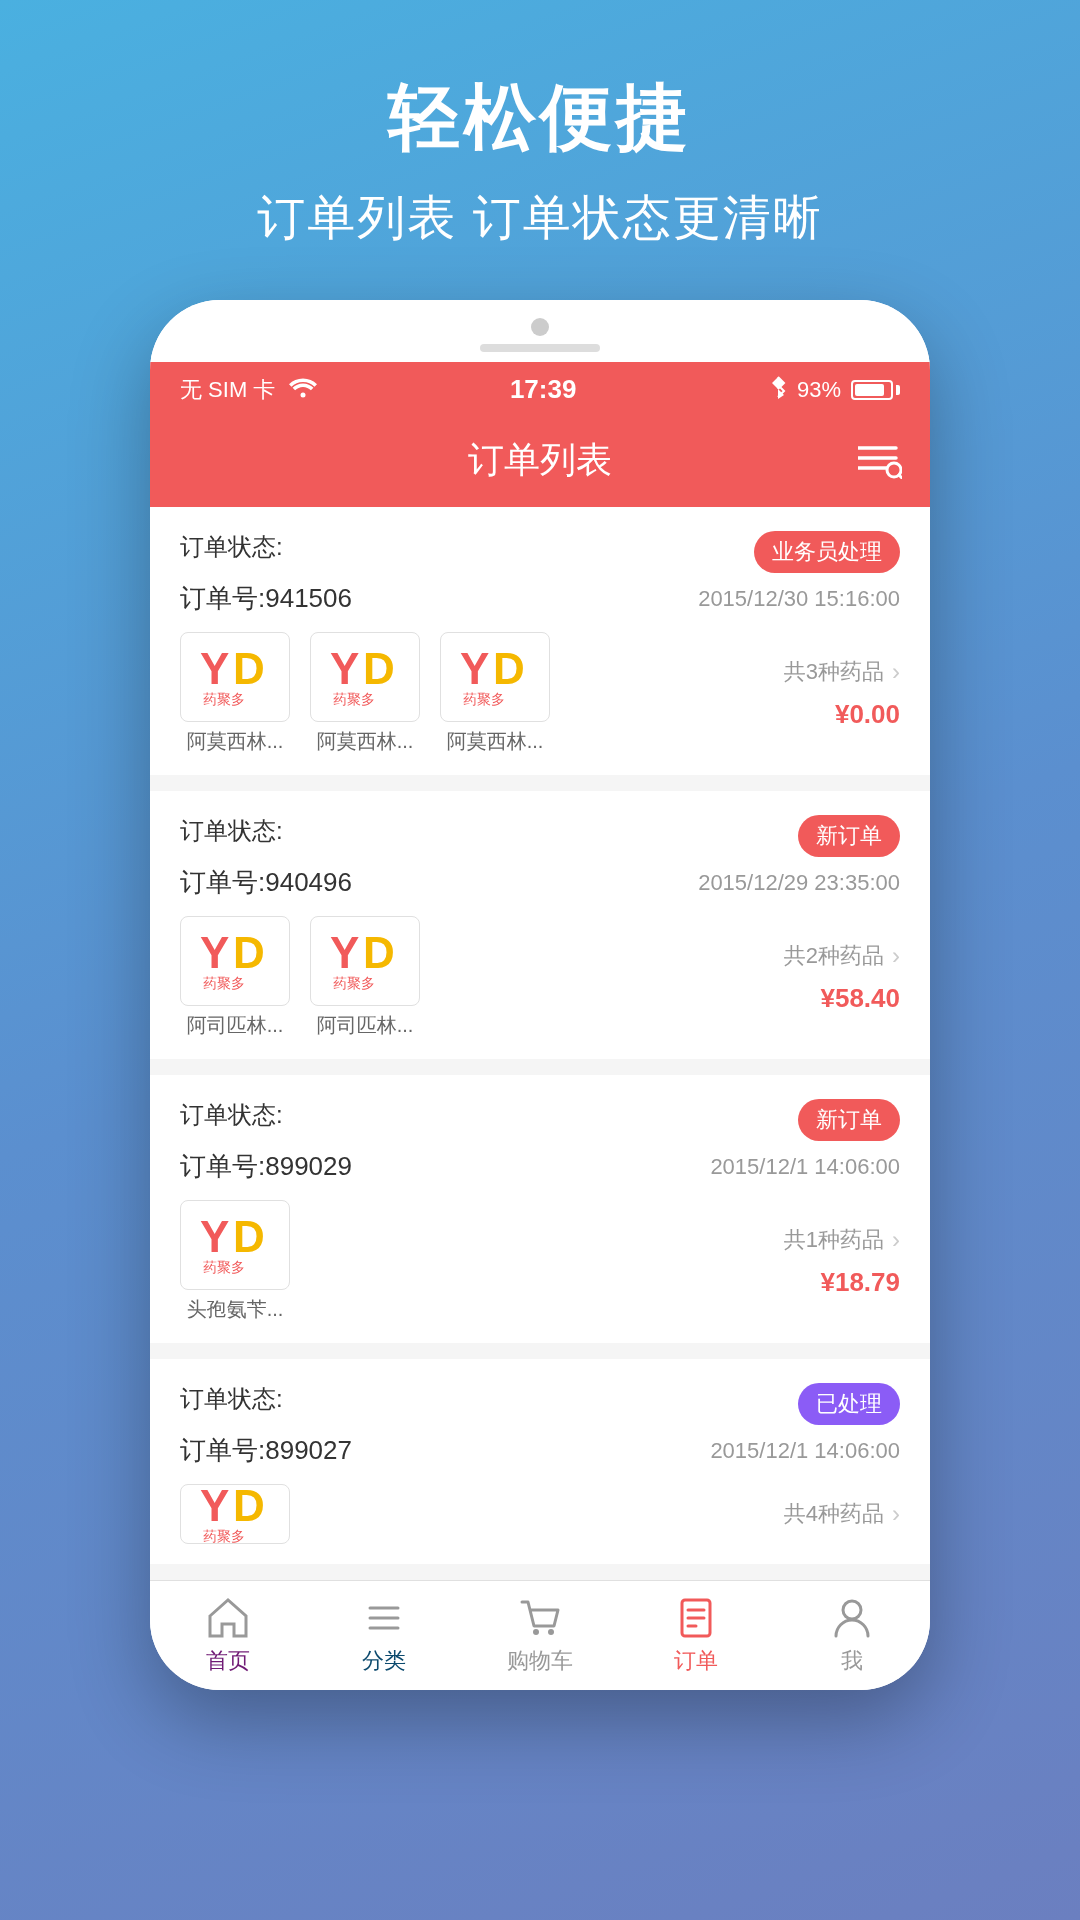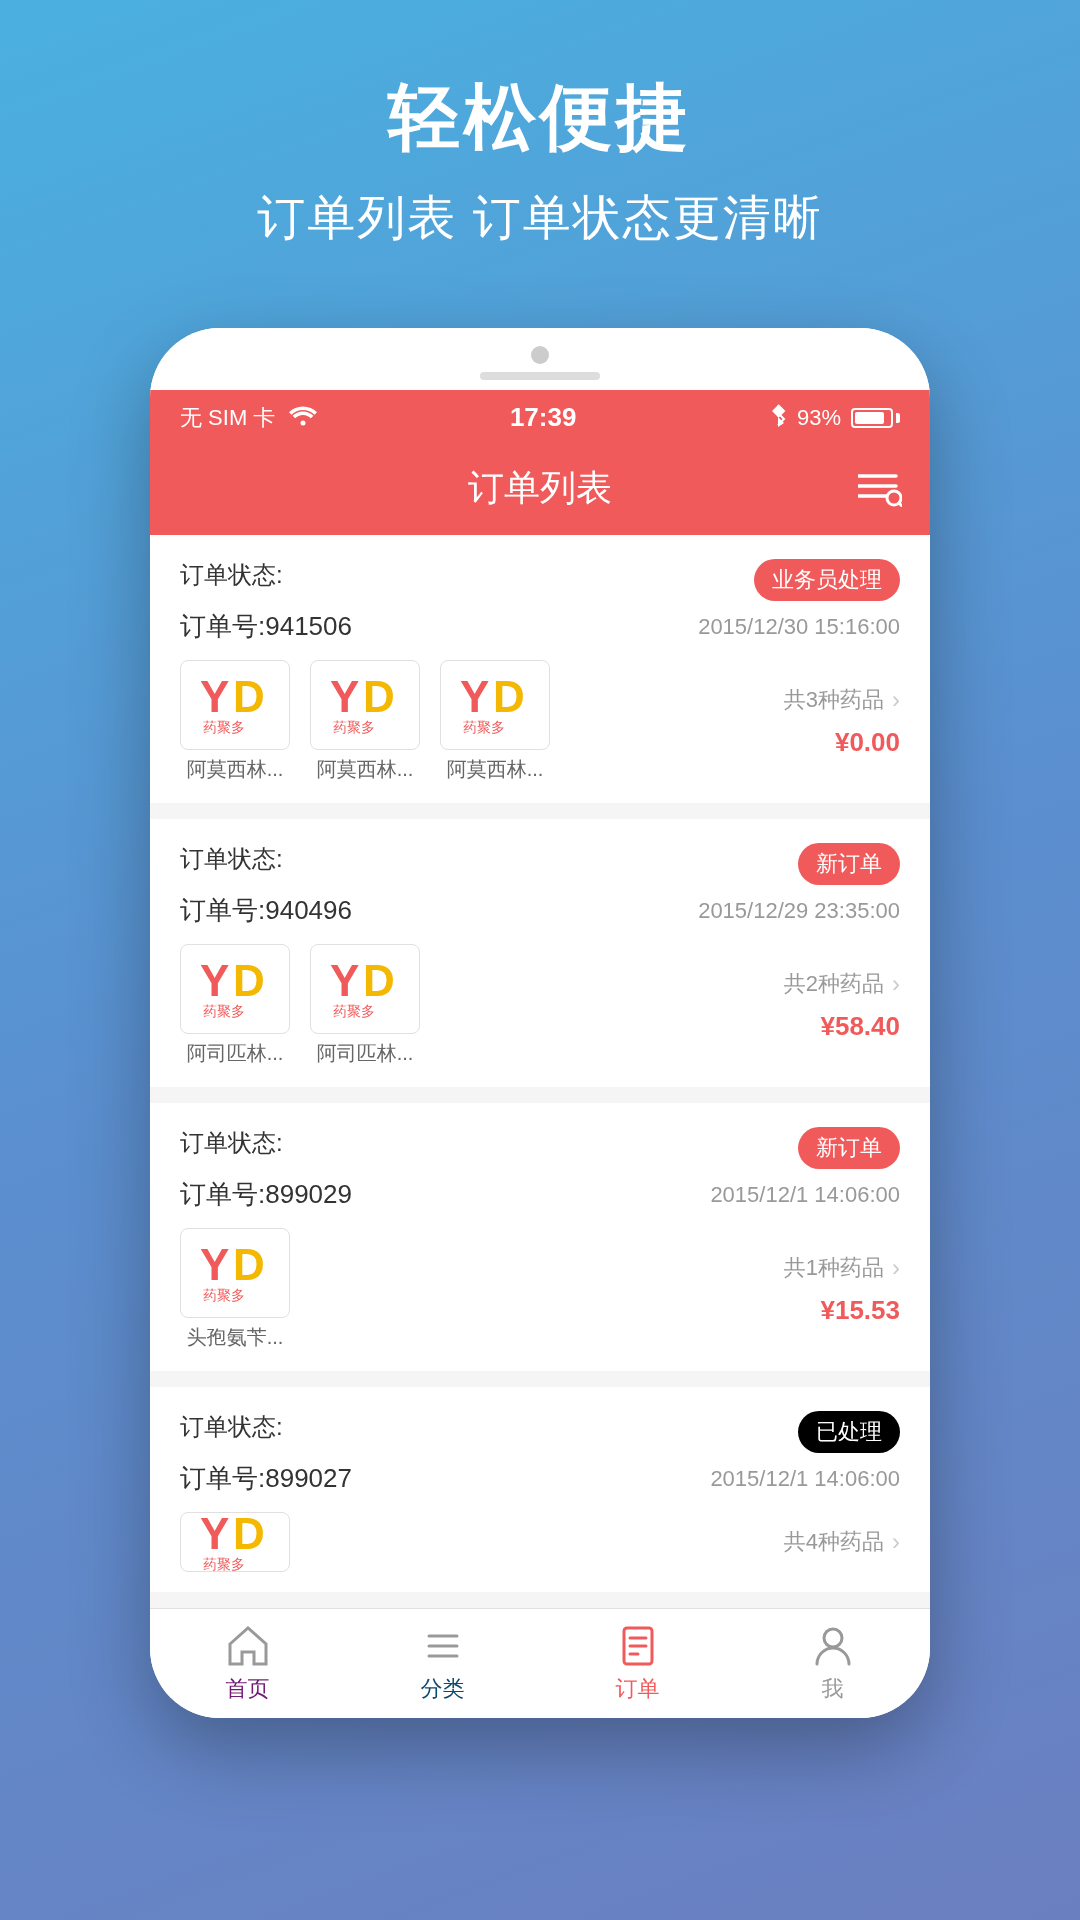--- a/index.html
+++ b/index.html
@@ -36,21 +36,20 @@
     
     .phone-mockup {
       width: 780px;
       background: white;
       border-radius: 70px;
       overflow: hidden;
       box-shadow: 0 30px 80px rgba(0,0,0,0.3);
       display: flex;
       flex-direction: column;
       position: relative;
-      margin-top: 28px;
     }
 
     
     .phone-top {
       display: flex;
       flex-direction: column;
       align-items: center;
       background: white;
       padding: 18px 0 10px;
     }
@@ -180,21 +179,21 @@
     }
     .order-badge {
       padding: 6px 18px;
       border-radius: 30px;
       font-size: 22px;
       color: white;
       font-weight: 500;
     }
     .badge-agent { background: #f15a5a; }
     .badge-new { background: #f15a5a; }
-    .badge-processed { background: #000000; }
+    .badge-processed { background: #8b5cf6; }
 
     .order-number-row {
       display: flex;
       justify-content: space-between;
       align-items: center;
       margin-bottom: 16px;
     }
     .order-number {
       font-size: 26px;
       color: #333;
@@ -483,21 +482,21 @@
         </div>
         <div class="product-name">头孢氨苄...</div>
       </div>
 
         </div>
         <div class="product-count-area">
           <div class="product-count-row">
             <span>共1种药品</span>
             <span class="chevron-right">›</span>
           </div>
-          <div class="order-price">¥15.53</div>
+          <div class="order-price">¥18.79</div>
         </div>
       </div>
 
   </div>
       <div class="order-card">
     <div class="order-header">
       <span class="order-status-label">订单状态:</span>
       <span class="order-badge badge-processed">已处理</span>
     </div>
     <div class="order-number-row">
@@ -539,20 +538,30 @@
   </div>
       <div class="tab-item">
     <div class="tab-icon " style="color:#999; width:44px; height:44px;">
       <svg width="44" height="44" viewBox="0 0 44 44" fill="none" xmlns="http://www.w3.org/2000/svg">
     <line x1="8" y1="12" x2="36" y2="12" stroke="currentColor" stroke-width="3" stroke-linecap="round"></line>
     <line x1="8" y1="22" x2="36" y2="22" stroke="currentColor" stroke-width="3" stroke-linecap="round"></line>
     <line x1="8" y1="32" x2="36" y2="32" stroke="currentColor" stroke-width="3" stroke-linecap="round"></line>
   </svg>
     </div>
     <div class="tab-label " style="color:#0c4a6e;">分类</div>
+  </div>
+      <div class="tab-item">
+    <div class="tab-icon " style="color:#999; width:44px; height:44px;">
+      <svg width="44" height="44" viewBox="0 0 44 44" fill="none" xmlns="http://www.w3.org/2000/svg">
+    <path d="M4 6H10L16 30H36L40 14H12" stroke="currentColor" stroke-width="3" stroke-linecap="round" stroke-linejoin="round" fill="none"></path>
+    <circle cx="18" cy="36" r="3" fill="currentColor"></circle>
+    <circle cx="33" cy="36" r="3" fill="currentColor"></circle>
+  </svg>
+    </div>
+    <div class="tab-label " style="color:#999;">购物车</div>
   </div>
       <div class="tab-item">
     <div class="tab-icon active" style="color:#f15a5a; width:44px; height:44px;">
       <svg width="44" height="44" viewBox="0 0 44 44" fill="none" xmlns="http://www.w3.org/2000/svg">
     <rect x="8" y="4" width="28" height="36" rx="3" stroke="currentColor" stroke-width="3" fill="none"></rect>
     <line x1="14" y1="14" x2="30" y2="14" stroke="currentColor" stroke-width="3" stroke-linecap="round"></line>
     <line x1="14" y1="22" x2="30" y2="22" stroke="currentColor" stroke-width="3" stroke-linecap="round"></line>
     <line x1="14" y1="30" x2="22" y2="30" stroke="currentColor" stroke-width="3" stroke-linecap="round"></line>
   </svg>
     </div>

